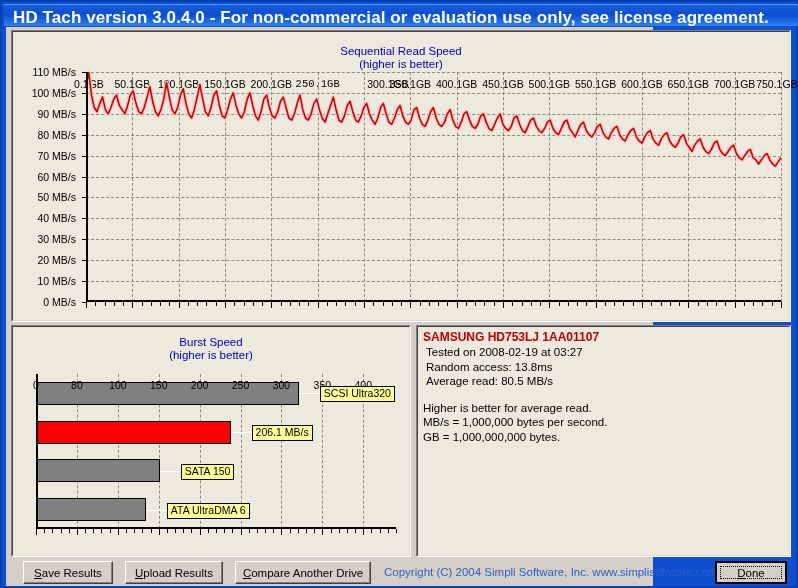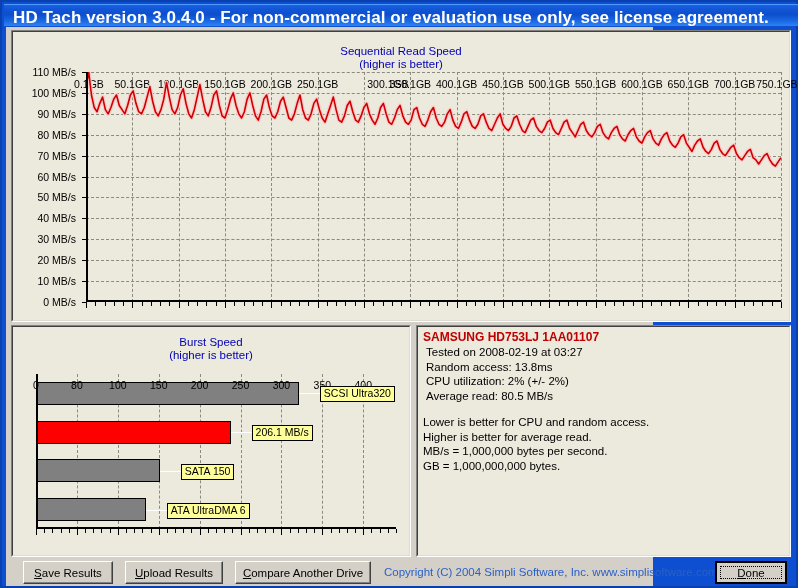--- a/index.html
+++ b/index.html
@@ -382,21 +382,21 @@
             <div class="xlabel" style="left: 0px; transform: translateX(-40%);">0.1GB</div>
             <div class="xtick-major" style="left: 46.3333px;"></div>
             <div class="xlabel" style="left: 46.3333px;">50.1GB</div>
             <div class="xtick-major" style="left: 92.6667px;"></div>
             <div class="xlabel" style="left: 92.6667px;">100.1GB</div>
             <div class="xtick-major" style="left: 139px;"></div>
             <div class="xlabel" style="left: 139px;">150.1GB</div>
             <div class="xtick-major" style="left: 185.333px;"></div>
             <div class="xlabel" style="left: 185.333px;">200.1GB</div>
             <div class="xtick-major" style="left: 231.667px;"></div>
-            <div class="xlabel" style="left: 231.667px;">250.1GB</div>
+            <div class="xlabel" style="left: 231.667px; font-family: Liberation Mono, monospace;">250.1GB</div>
             <div class="xtick-major" style="left: 278px;"></div>
             <div class="xlabel" style="left: 278px; margin-left: 24px;">300.1GB</div>
             <div class="xtick-major" style="left: 324.333px;"></div>
             <div class="xlabel" style="left: 324.333px;">350.1GB</div>
             <div class="xtick-major" style="left: 370.667px;"></div>
             <div class="xlabel" style="left: 370.667px;">400.1GB</div>
             <div class="xtick-major" style="left: 417px;"></div>
             <div class="xlabel" style="left: 417px;">450.1GB</div>
             <div class="xtick-major" style="left: 463.333px;"></div>
             <div class="xlabel" style="left: 463.333px;">500.1GB</div>
@@ -571,24 +571,22 @@
           <div class="leader" style="left: 133.818px; top: 183.625px; width: 22px;"></div>
           <div class="callout" style="left: 154.818px; top: 176.625px;">ATA UltraDMA 6</div>
         </div>
     </div>
 
     <div class="sunken" id="info-panel">
       <div id="info-inner">
         <div id="drive-name">SAMSUNG HD753LJ 1AA01107</div>
         <div class="info-line">Tested on 2008-02-19 at 03:27</div>
         <div class="info-line">Random access: 13.8ms</div>
-        <div class="info-line">CPU utilization: 2% (+/- 2%)</div>
         <div class="info-line">Average read: 80.5 MB/s</div>
         <div id="info-gap"></div>
-        <div class="info-note">Lower is better for CPU and random access.</div>
         <div class="info-note">Higher is better for average read.</div>
         <div class="info-note">MB/s = 1,000,000 bytes per second.</div>
         <div class="info-note">GB = 1,000,000,000 bytes.</div>
       </div>
     </div>
 
     <div id="button-bar">
       <div class="btn" id="save-results-button" style="left:17px;width:90px;">
         <span><span class="accel">S</span><span>ave Results</span></span>
       </div>

